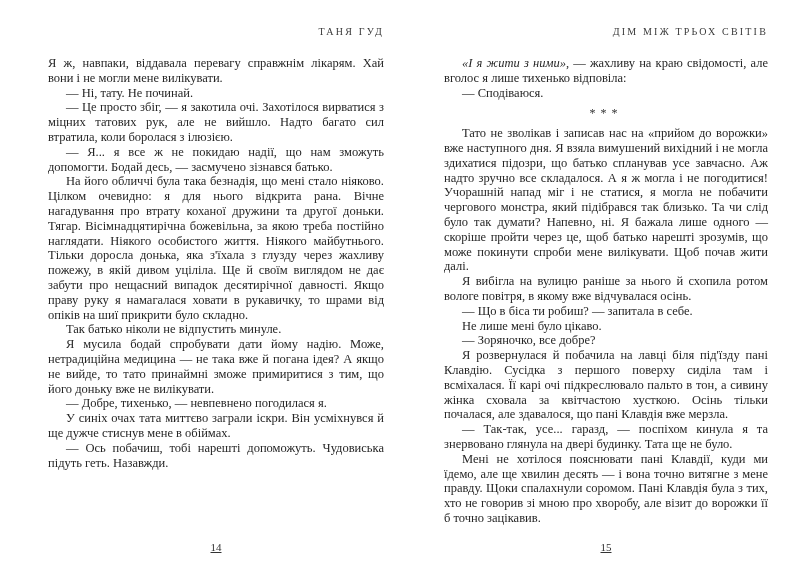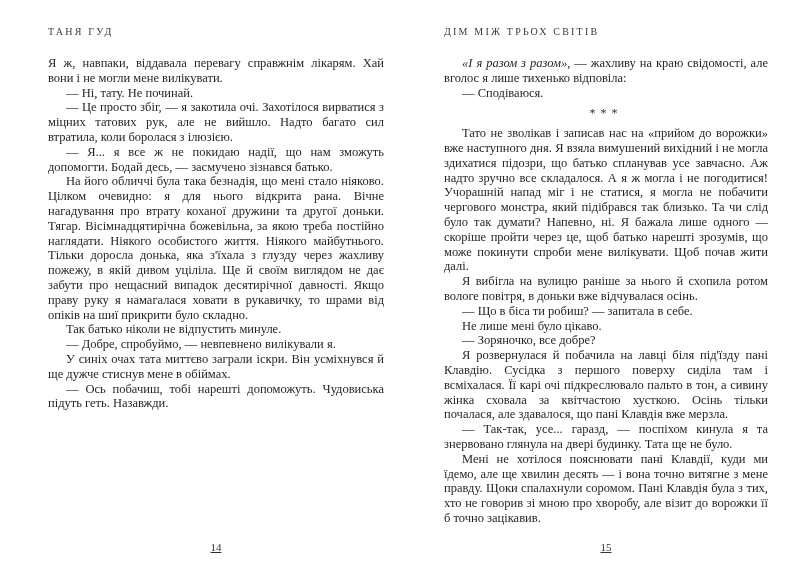--- a/index.html
+++ b/index.html
@@ -21,21 +21,21 @@
     top: 0;
     height: 579px;
   }
   .page-left  { left: 48px;  width: 336px; }
   .page-right { left: 444px; width: 324px; }
   .running-head {
     position: absolute;
     top: 26px;
     left: 0;
     width: 100%;
-    text-align: left;
+    text-align: right;
     font-size: 10px;
     letter-spacing: 2.2px;
     color: #3a3a3a;
     white-space: nowrap;
   }
   .page-body {
     position: absolute;
     top: 56px;
     left: 0;
     width: 100%;
@@ -77,35 +77,36 @@
 
   <div class="page page-left">
     <div class="running-head">ТАНЯ ГУД</div>
     <div class="page-body">
       <p class="para">Я ж, навпаки, віддавала перевагу справжнім лікарям. Хай вони і не могли мене вилікувати.</p>
       <p class="para indent">— Ні, тату. Не починай.</p>
       <p class="para indent">— Це просто збіг, — я закотила очі. Захотілося вирватися з міцних татових рук, але не вийшло. Надто багато сил втратила, коли боролася з ілюзією.</p>
       <p class="para indent">— Я... я все ж не покидаю надії, що нам зможуть допомогти. Бодай десь, — засмучено зізнався батько.</p>
       <p class="para indent">На його обличчі була така безнадія, що мені стало ніяково. Цілком очевидно: я для нього відкрита рана. Вічне нагадування про втрату коханої дружини та другої доньки. Тягар. Вісімнадцятирічна божевільна, за якою треба постійно наглядати. Ніякого особистого життя. Ніякого майбутнього. Тільки доросла донька, яка з'їхала з глузду через жахливу пожежу, в якій дивом уціліла. Ще й своїм виглядом не дає забути про нещасний випадок десятирічної давності. Якщо праву руку я намагалася ховати в рукавичку, то шрами від опіків на шиї прикрити було складно.</p>
       <p class="para indent">Так батько ніколи не відпустить минуле.</p>
-      <p class="para indent">— Добре, спробуймо, — невпевнено вилікували я.</p>
+      <p class="para indent">Я мусила бодай спробувати дати йому надію. Може, нетрадиційна медицина — не така вже й погана ідея? А якщо не вийде, то тато принаймні зможе примиритися з тим, що його доньку вже не вилікувати.</p>
+      <p class="para indent">— Добре, тихенько, — невпевнено погодилася я.</p>
       <p class="para indent">У синіх очах тата миттєво заграли іскри. Він усміхнувся й ще дужче стиснув мене в обіймах.</p>
       <p class="para indent">— Ось побачиш, тобі нарешті допоможуть. Чудовиська підуть геть. Назавжди.</p>
     </div>
     <div class="folio">14</div>
   </div>
 
   <div class="page page-right">
     <div class="running-head">ДІМ МІЖ ТРЬОХ СВІТІВ</div>
     <div class="page-body">
-      <p class="para indent"><em>«І я разом з разом»</em><span>, — жахливу на краю свідомості, але вголос я лише тихенько відповіла:</span></p>
+      <p class="para indent"><em>«І я жити з ними»</em><span>, — жахливу на краю свідомості, але вголос я лише тихенько відповіла:</span></p>
       <p class="para indent">— Сподіваюся.</p>
       <div class="separator">***</div>
       <p class="para indent">Тато не зволікав і записав нас на «прийом до ворожки» вже наступного дня. Я взяла вимушений вихідний і не могла здихатися підозри, що батько спланував усе завчасно. Аж надто зручно все складалося. А я ж могла і не погодитися! Учорашній напад міг і не статися, я могла не побачити чергового монстра, який підібрався так близько. Та чи слід було так думати? Напевно, ні. Я бажала лише одного — скоріше пройти через це, щоб батько нарешті зрозумів, що може покинути спроби мене вилікувати. Щоб почав жити далі.</p>
-      <p class="para indent">Я вибігла на вулицю раніше за нього й схопила ротом вологе повітря, в доньки вже відчувалася осінь.</p>
+      <p class="para indent">Я вибігла на вулицю раніше за нього й схопила ротом вологе повітря, в якому вже відчувалася осінь.</p>
       <p class="para indent">— Що в біса ти робиш? — запитала в себе.</p>
       <p class="para indent">Не лише мені було цікаво.</p>
       <p class="para indent">— Зоряночко, все добре?</p>
       <p class="para indent">Я розвернулася й побачила на лавці біля під'їзду пані Клавдію. Сусідка з першого поверху сиділа там і всміхалася. Її карі очі підкреслювало пальто в тон, а сивину жінка сховала за квітчастою хусткою. Осінь тільки почалася, але здавалося, що пані Клавдія вже мерзла.</p>
       <p class="para indent">— Так-так, усе... гаразд, — поспіхом кинула я та знервовано глянула на двері будинку. Тата ще не було.</p>
       <p class="para indent">Мені не хотілося пояснювати пані Клавдії, куди ми їдемо, але ще хвилин десять — і вона точно витягне з мене правду. Щоки спалахнули соромом. Пані Клавдія була з тих, хто не говорив зі мною про хворобу, але візит до ворожки її б точно зацікавив.</p>
     </div>
     <div class="folio">15</div>
   </div>
 

